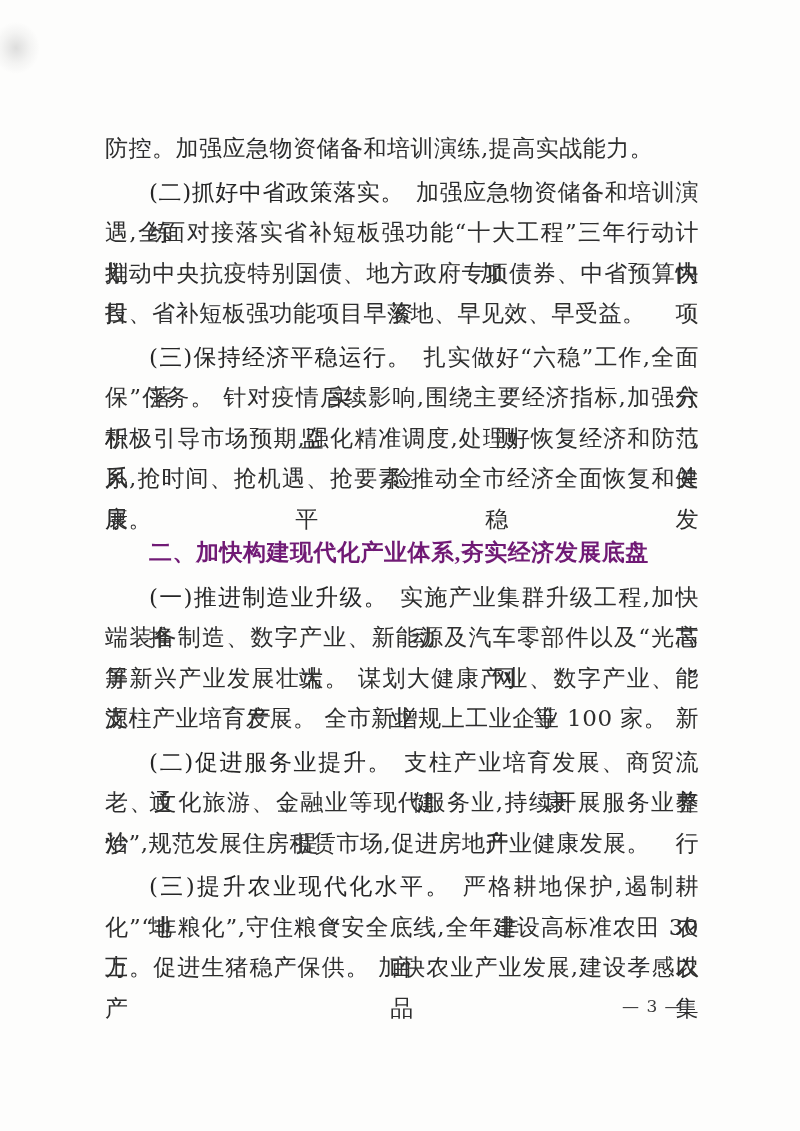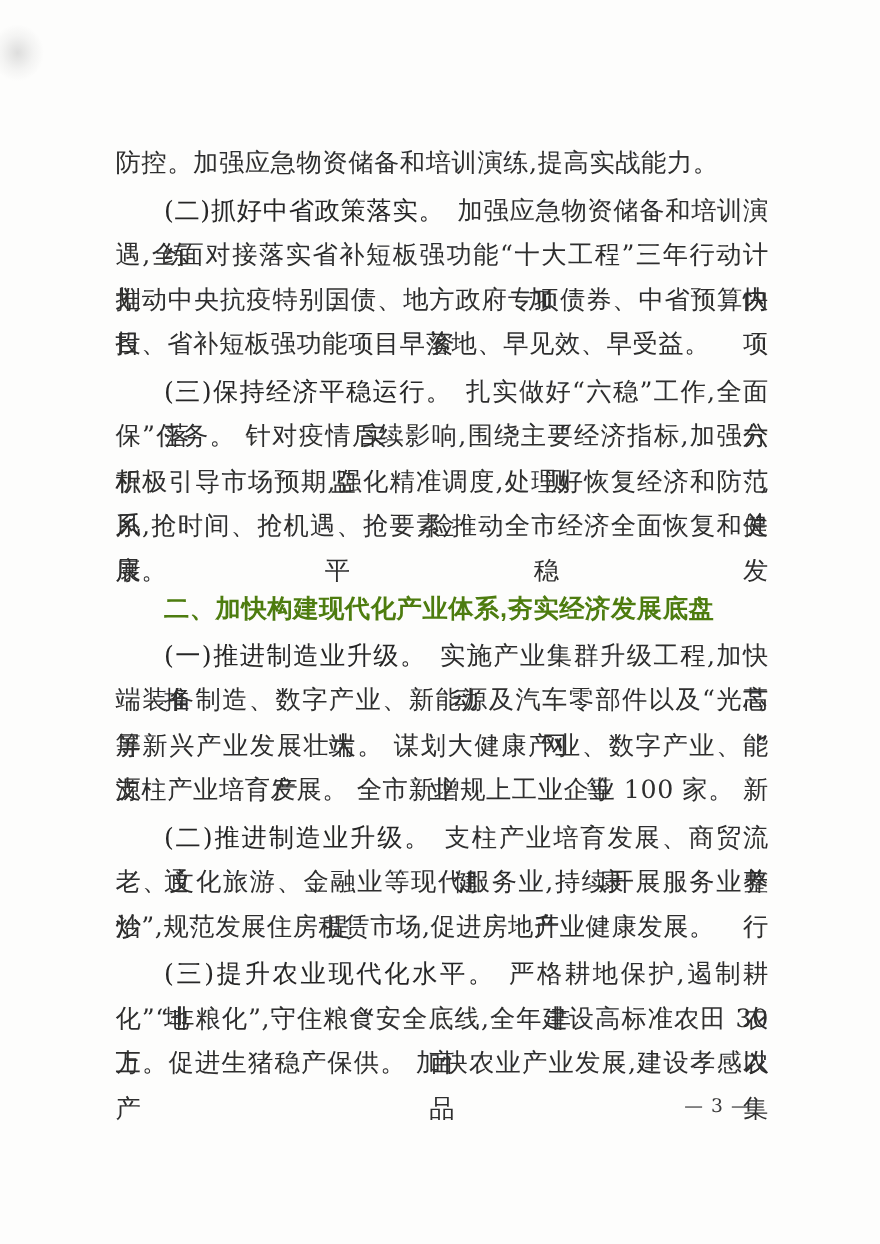--- a/index.html
+++ b/index.html
@@ -47,23 +47,23 @@
   .line.para {
     margin-top: 3px;
     padding-left: 44px;
   }
   .lead {
     font-weight: normal;
     color: #262626;
     margin-right: 12px;
   }
   .line.heading {
-    font-family: Liberation Sans, sans-serif;
+    font-family: Liberation Serif, serif;
     font-weight: bold;
-    color: #4d7c0f;
+    color: #701a75;
     padding-left: 44px;
     letter-spacing: 0.5px;
     margin-top: -6px;
   }
   .pagenum {
     position: absolute;
     left: 622px;
     top: 996px;
     font-size: 17px;
     letter-spacing: 1px;
@@ -91,21 +91,21 @@
     <div class="line just">系,抢时间、抢机遇、抢要素,推动全市经济全面恢复和健康平稳发</div>
     <div class="line">展。</div>
 
     <div class="line heading">二、加快构建现代化产业体系,夯实经济发展底盘</div>
 
     <div class="line just para"><span class="lead">(一)推进制造业升级。</span><span>实施产业集群升级工程,加快推动高</span></div>
     <div class="line just">端装备制造、数字产业、新能源及汽车零部件以及“光芯屏端网”</div>
     <div class="line just">等新兴产业发展壮大。 谋划大健康产业、数字产业、能源产业等新</div>
     <div class="line">支柱产业培育发展。 全市新增规上工业企业 100 家。</div>
 
-    <div class="line just para"><span class="lead">(二)推进制造业升级。</span><span>支柱产业培育发展、商贸流通、健康养</span></div>
+    <div class="line just para"><span class="lead">(二)促进服务业提升。</span><span>支柱产业培育发展、商贸流通、健康养</span></div>
     <div class="line just">老、文化旅游、金融业等现代服务业,持续开展服务业整治提升行</div>
     <div class="line">炒”,规范发展住房租赁市场,促进房地产业健康发展。</div>
 
     <div class="line just para"><span class="lead">(三)提升农业现代化水平。</span><span>严格耕地保护,遏制耕地“非农</span></div>
     <div class="line just">化”“非粮化”,守住粮食安全底线,全年建设高标准农田 30 万亩以</div>
     <div class="line just">上。促进生猪稳产保供。 加快农业产业发展,建设孝感农产品集</div>
   </div>
 
   <div class="pagenum">— 3 —</div>
 </div>

